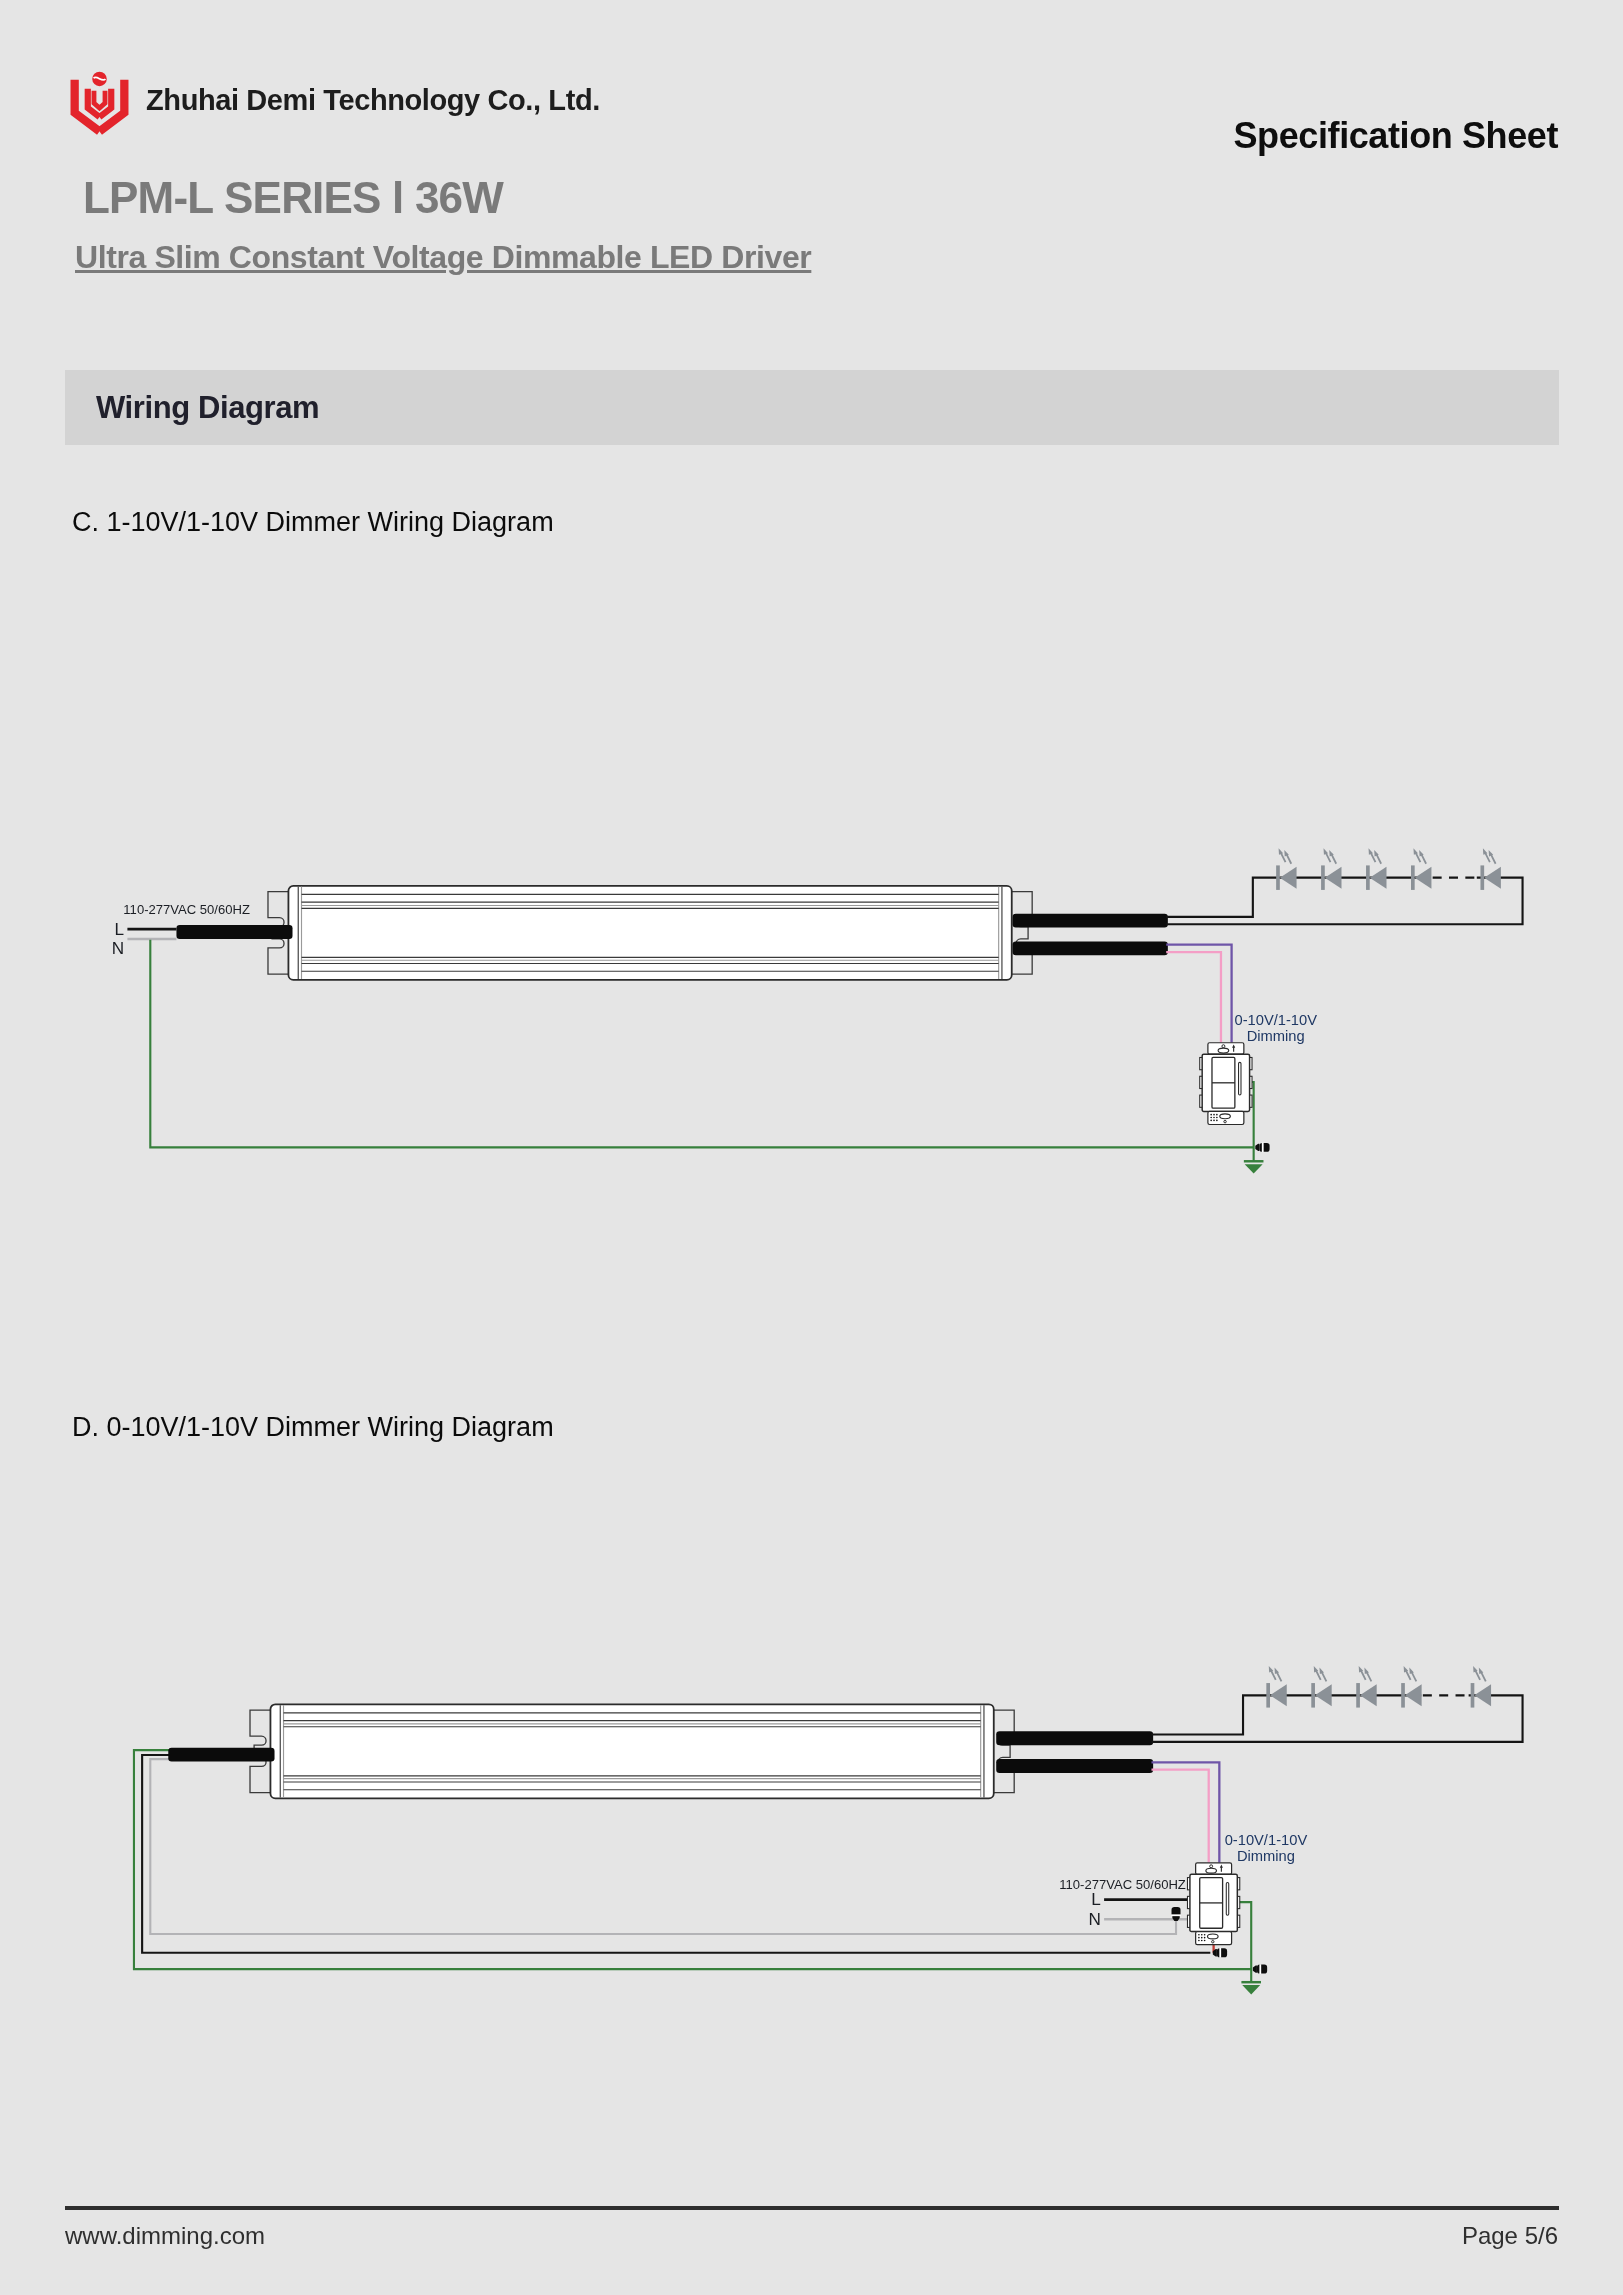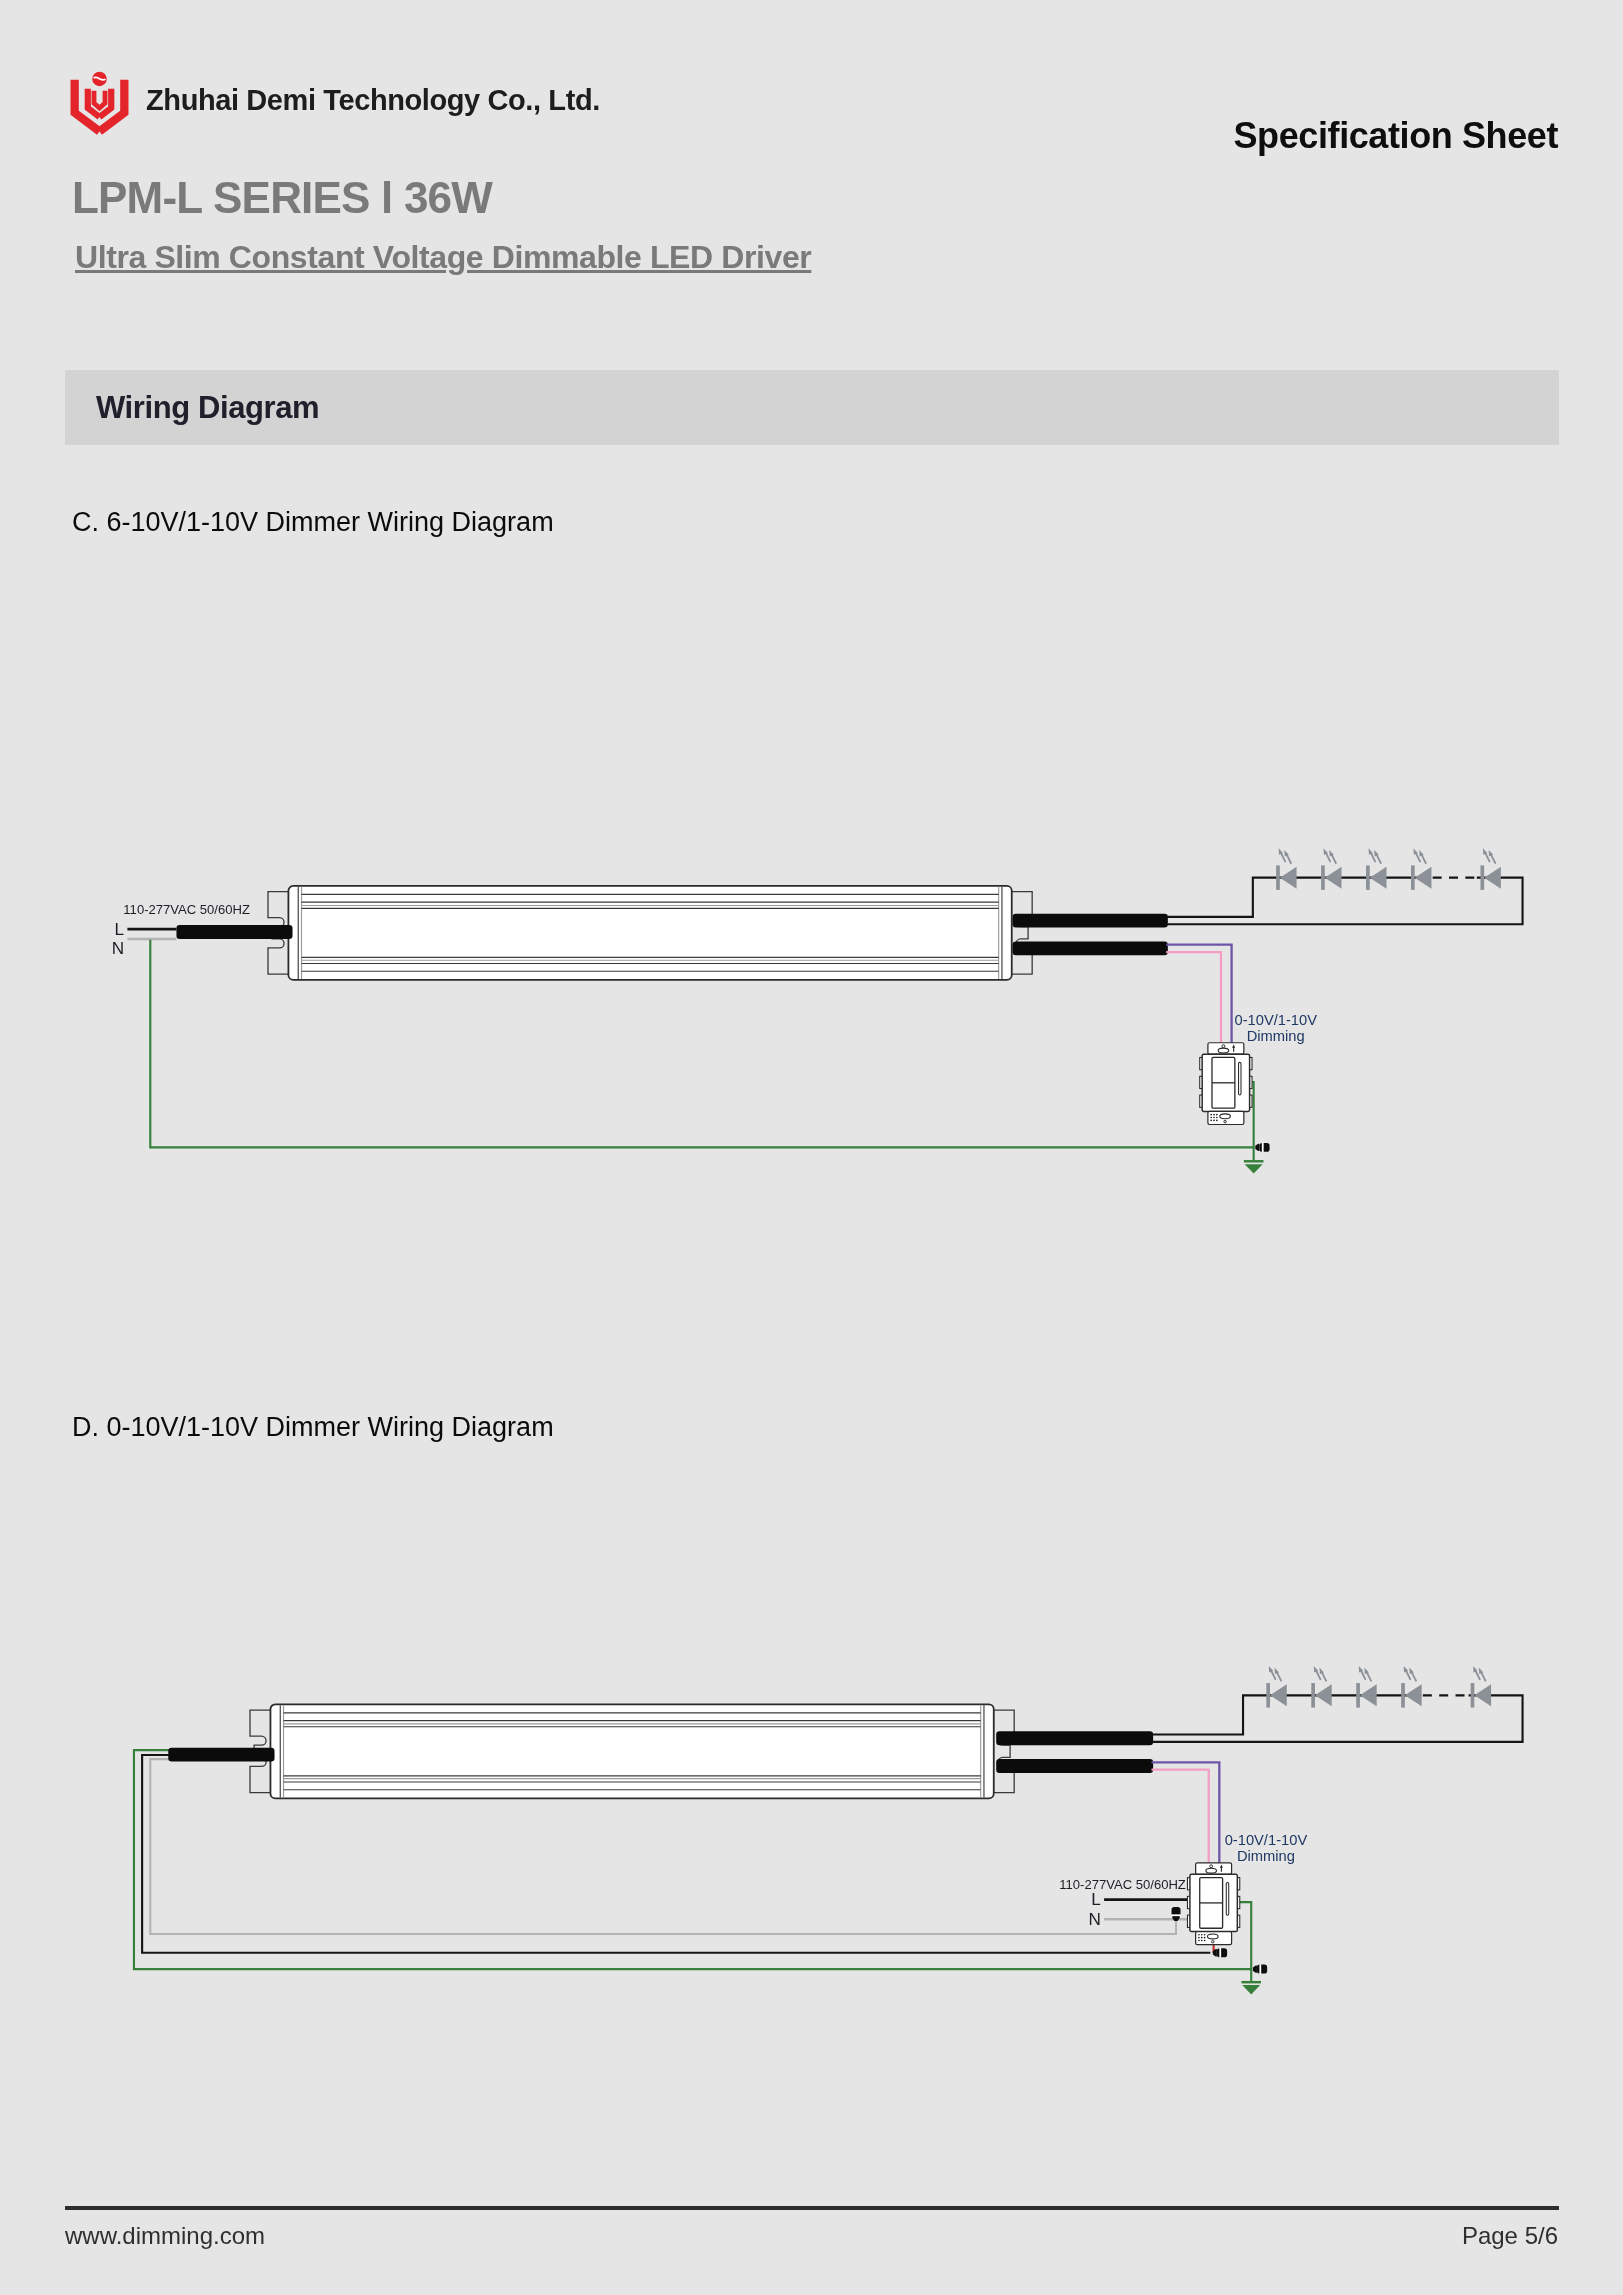--- a/index.html
+++ b/index.html
@@ -5,21 +5,21 @@
   html,body{margin:0;padding:0;background:#ffffff;}
   body{font-family:"Liberation Sans", sans-serif; -webkit-font-smoothing:antialiased;}
   #page{position:relative;width:1623px;height:2295px;background:#e5e5e5;overflow:hidden;}
   .abs{position:absolute;}
 
   
   .company{left:146px;top:84px;font-size:29px;font-weight:bold;color:#1d1d1d;letter-spacing:-0.4px;}
   .spec{right:65px;top:115px;font-size:36px;font-weight:bold;color:#0e0e0e;letter-spacing:-0.4px;}
 
   
-  .series{left:72px;top:173px;font-size:44px;font-weight:bold;color:var(--title-gray,#7a7a7a);letter-spacing:-0.8px;text-align:center;}
+  .series{left:83px;top:173px;font-size:44px;font-weight:bold;color:var(--title-gray,#7a7a7a);letter-spacing:-0.8px;text-align:center;}
   .sub1{left:75px;top:239px;font-size:32px;font-weight:bold;color:var(--title-gray,#7a7a7a);letter-spacing:-0.4px;text-decoration:underline;}
   .sub2{left:75px;top:288px;font-size:32px;font-weight:bold;color:var(--title-gray,#7a7a7a);letter-spacing:-0.4px;white-space:pre;}
 
   
   .banner{left:65px;top:370px;width:1494px;height:75px;background:var(--banner-bg,#d3d3d3);}
   .banner-label{position:absolute;left:31px;top:0;line-height:75px;font-size:31px;font-weight:bold;color:var(--banner-text,#20202c);letter-spacing:-0.4px;}
 
   
   .sec-h{font-size:27px;color:#0b0b0b;}
   .sec-s{font-size:27px;color:#0b0b0b;}
@@ -150,21 +150,21 @@
   <div class="abs company">Zhuhai Demi Technology Co., Ltd.</div>
   <div class="abs spec">Specification Sheet</div>
 
   <div class="abs series">LPM-L SERIES l 36W</div>
   <div class="abs sub1">Ultra Slim Constant Voltage Dimmable LED Driver</div>
 
   <div class="abs banner">
     <div class="banner-label">Wiring Diagram</div>
   </div>
 
-  <div class="abs sec-h" style="left:72px;top:507px">C. 6-10V/1-10V Dimmer Wiring Diagram</div>
+  <div class="abs sec-h" style="left:72px;top:507px">C. 1-10V/1-10V Dimmer Wiring Diagram</div>
 
   <svg class="abs" style="left:0;top:818px" width="1623" height="425" viewBox="0 0 1984 520">
 
     <text class="d-label" x="150" y="117">110-277VAC 50/60HZ</text>
     <text class="ln-label" x="151" y="143" text-anchor="end">L</text>
     <text class="ln-label" x="151" y="166" text-anchor="end">N</text>
 
     <path class="w-black" d="M155 136 H215" stroke-width="3.2"></path>
     <path class="w-gray" d="M155 148 H215" stroke-width="3"></path>
     <path class="w-green" d="M183 149 V403 H1533" stroke-width="2.6"></path>

